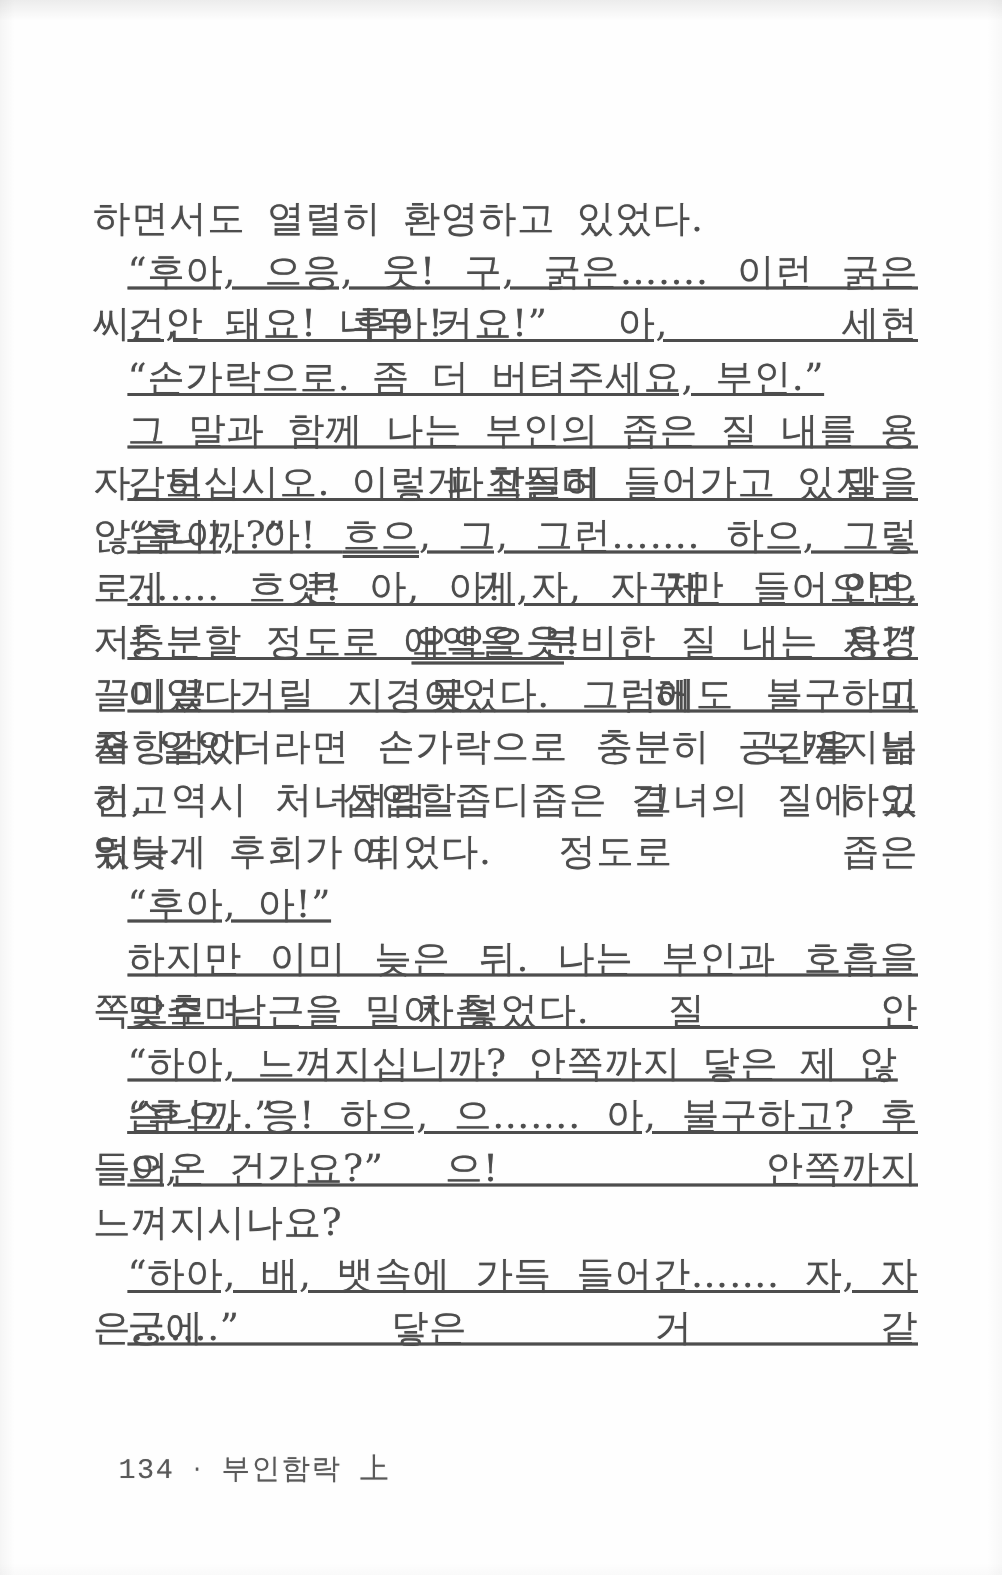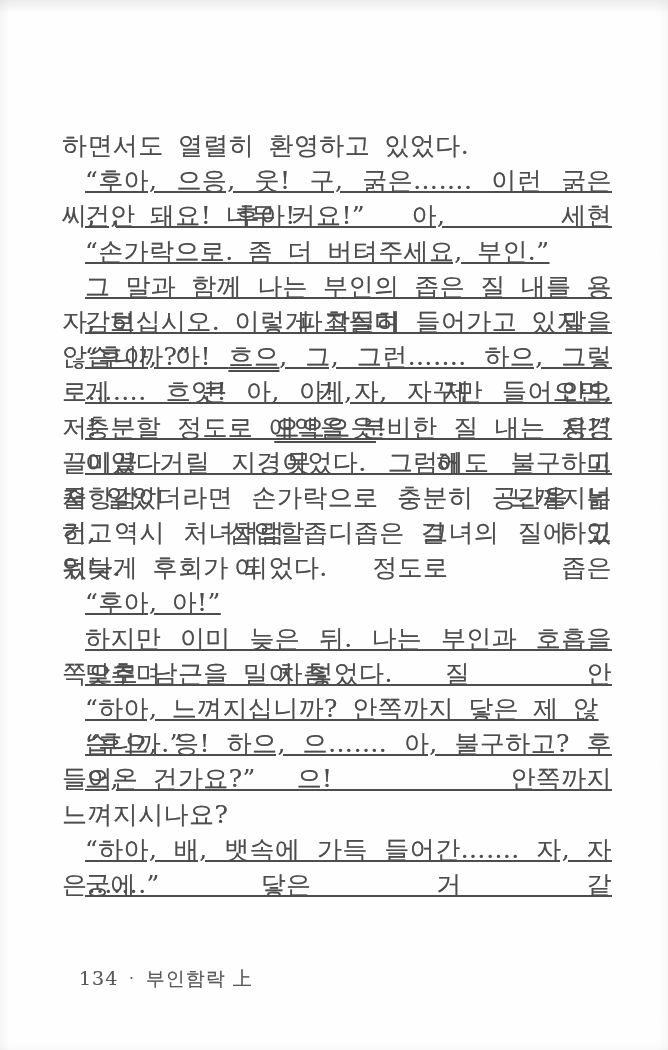--- a/index.html
+++ b/index.html
@@ -57,20 +57,21 @@
     text-decoration-thickness: 1.5px;
   }
   .footer {
     position: absolute;
     left: 79px;
     top: 966px;
     font-size: 19px;
     color: #595959;
     letter-spacing: 1px;
     text-shadow: 0 0 0.5px rgba(90,90,90,0.5);
+    font-family: Liberation Mono, monospace;
   }
   .footer .sep {
     display: inline-block;
     margin: 0 11px;
     font-size: 14px;
     vertical-align: 2px;
   }
 </style>
 </head>
 <body>

